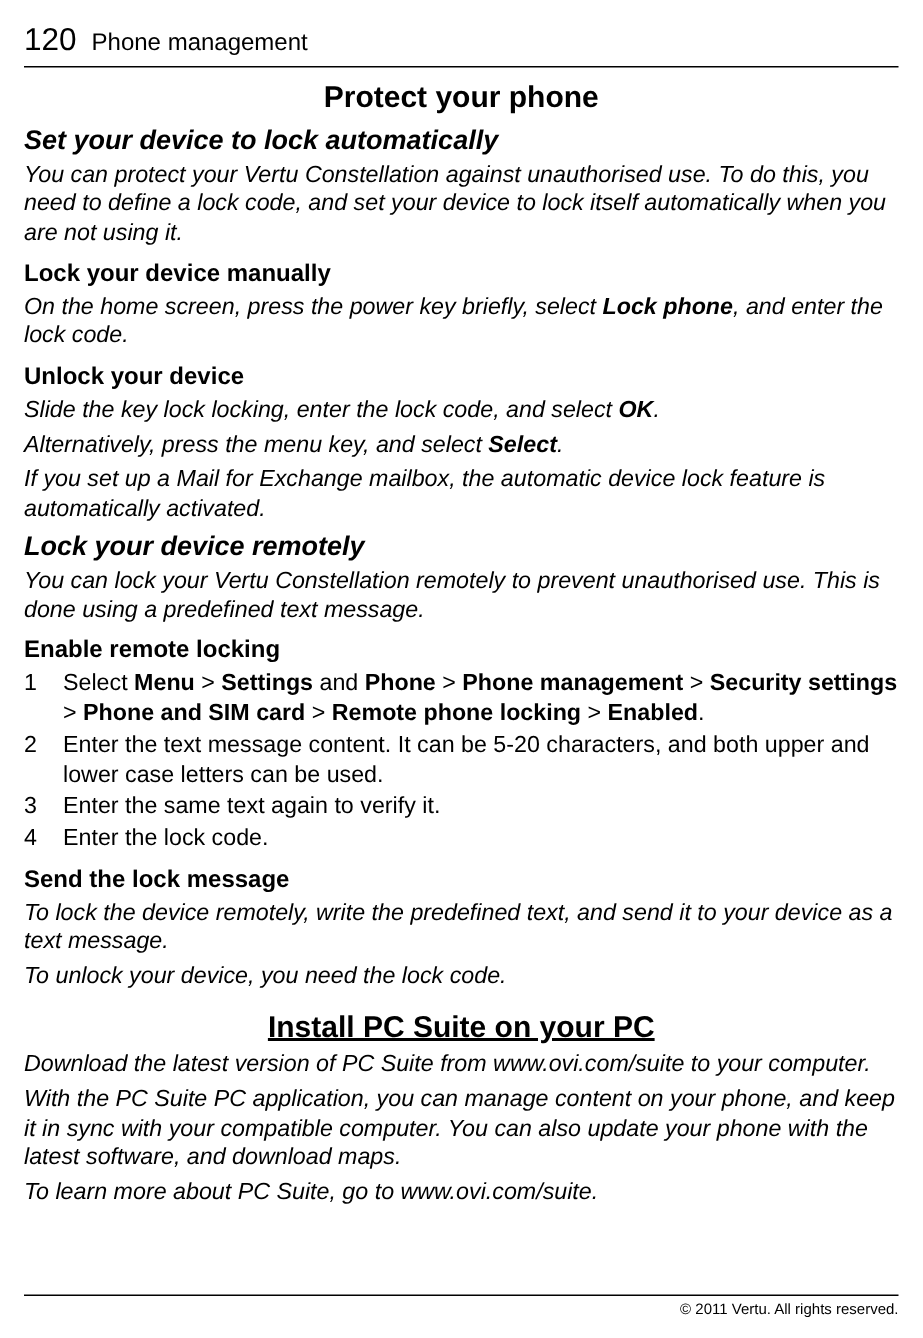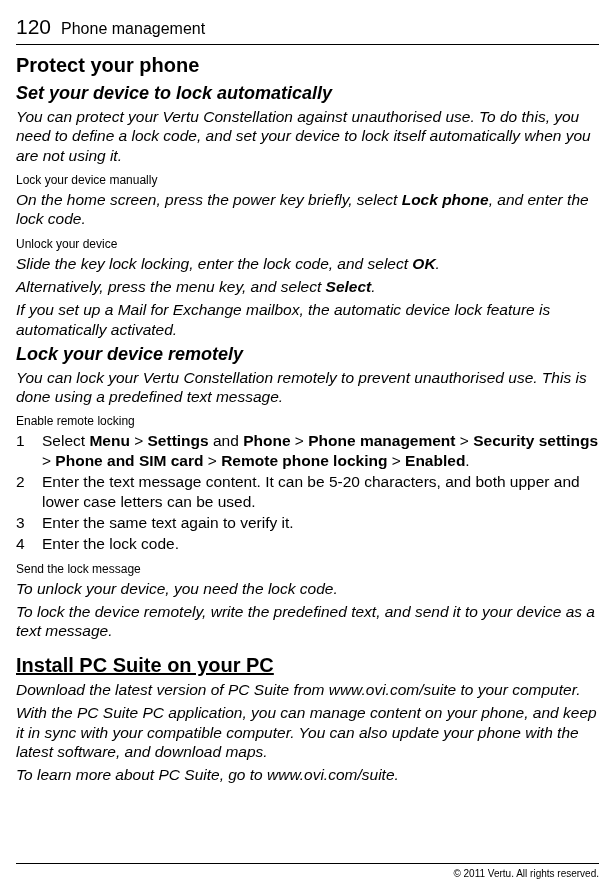--- a/index.html
+++ b/index.html
@@ -24,30 +24,31 @@
     gap: 10px;
     margin-bottom: 2px;
   }
   .pagenum { font-size: 21px; }
   .section { font-size: 16px; }
   .rule { border: none; border-top: 1px solid #000; margin: 4px 0 8px 0; }
   .h1 {
     font-size: 20px;
     font-weight: bold;
     margin: 6px 0 2px 0;
+    text-align: center;
   }
   .h2italic {
     font-size: 18px;
     font-style: italic;
     font-weight: bold;
     margin: 4px 0 2px 0;
   }
   .h3bold {
-    font-size: 12px;
-    font-weight: normal;
+    font-size: 16px;
+    font-weight: bold;
     margin: 8px 0 2px 0;
   }
   p { margin: 2px 0 4px 0; font-style: italic; }
   .bold { font-weight: bold; }
   .ol {
     padding-left: 0;
     margin: 2px 0 4px 0;
   }
   .ol-item {
     display: flex;
@@ -113,22 +114,22 @@
       <div class="ol-num">3</div>
       <div>Enter the same text again to verify it.</div>
     </div>
     <div class="ol-item">
       <div class="ol-num">4</div>
       <div>Enter the lock code.</div>
     </div>
   </div>
 
   <div class="h3bold">Send the lock message</div>
+  <p>To lock the device remotely, write the predefined text, and send it to your device as a text message.</p>
   <p>To unlock your device, you need the lock code.</p>
-  <p>To lock the device remotely, write the predefined text, and send it to your device as a text message.</p>
 
   <div class="h1" style="margin-top:12px;text-decoration:underline;">Install PC Suite on your PC</div>
   <p>Download the latest version of PC Suite from www.ovi.com/suite to your computer.</p>
   <p>With the PC Suite PC application, you can manage content on your phone, and keep it in sync with your compatible computer. You can also update your phone with the latest software, and download maps.</p>
   <p>To learn more about PC Suite, go to www.ovi.com/suite.</p>
 
   <div class="footer-area">
     <hr class="footer-rule">
     <div class="footer">© 2011 Vertu. All rights reserved.</div>
   </div>

